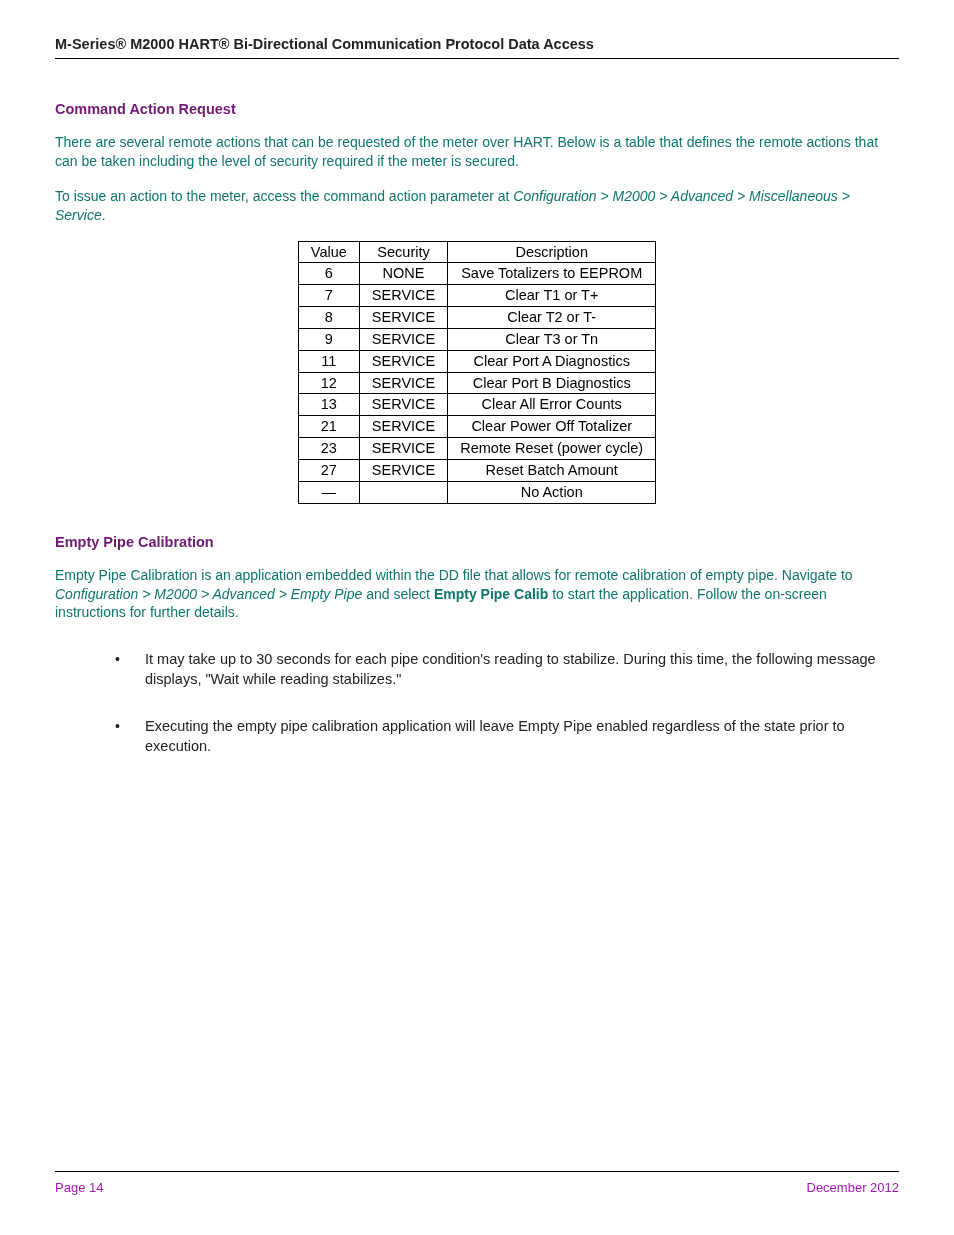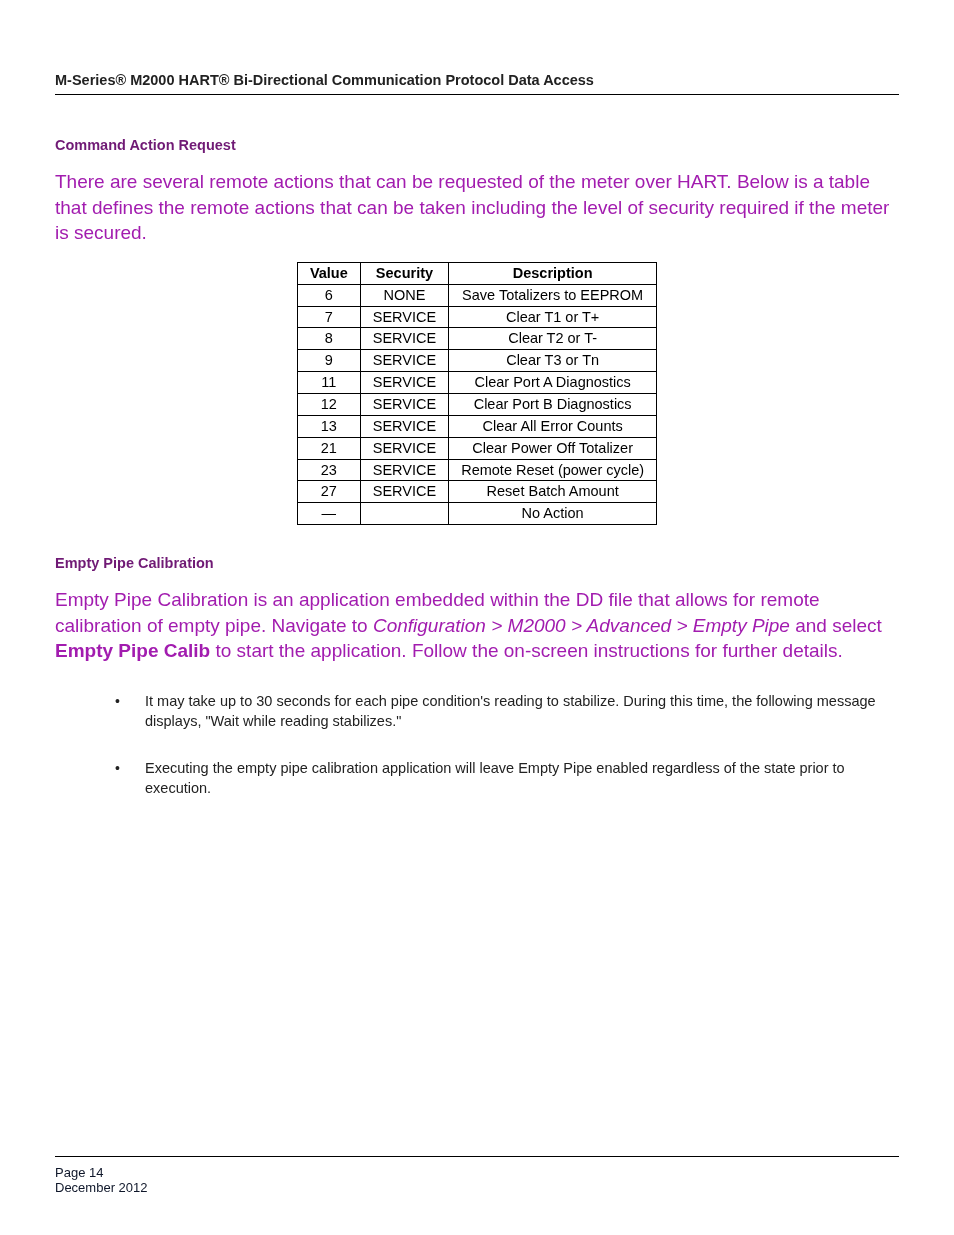--- a/index.html
+++ b/index.html
@@ -7,59 +7,59 @@
     padding: 0;
     background: #fff;
     font-family: "Myriad Pro", "Segoe UI", Arial, sans-serif;
     color: #000;
     width: 954px;
     height: 1235px;
     position: relative;
     box-sizing: border-box;
   }
   .page {
-    padding: 72px 55px 0 55px;
+    padding: 36px 55px 0 55px;
     box-sizing: border-box;
   }
   .header-title {
     font-weight: 700;
     font-size: 14.5px;
     color: #222;
     padding-bottom: 6px;
     border-bottom: 1.5px solid #000;
   }
   .section-heading {
     color: #701a75;
     font-weight: 700;
     font-size: 14.5px;
     margin-top: 42px;
     margin-bottom: 16px;
   }
   .body-text {
-    font-size: 19px;
+    font-size: 14px;
     line-height: 1.35;
     margin: 0 0 16px 0;
-    color: #a21caf;
+    color: #0f766e;
   }
   .body-text em, .italic { font-style: italic; }
   .body-text strong, .bold { font-weight: 700; }
   table.command-table {
     border-collapse: collapse;
     margin: 12px auto 0 auto;
   }
   table.command-table th,
   table.command-table td {
     border: 1px solid #000;
     padding: 1px 12px;
     font-size: 14.5px;
     text-align: center;
     line-height: 1.3;
   }
   table.command-table th {
-    font-weight: 700;
+    font-weight: 400;
     text-align: center;
   }
   ul.bullets {
     list-style: none;
     padding: 0 0 0 60px;
     margin: 0;
   }
   ul.bullets li {
     position: relative;
     font-size: 14.5px;
@@ -79,35 +79,37 @@
   .footer {
     position: absolute;
     bottom: 40px;
     left: 55px;
     right: 55px;
     border-top: 1px solid #000;
     padding-top: 8px;
     display: flex;
     justify-content: space-between;
     font-size: 13px;
-    color: #0f172a;
-    flex-direction: column;
+    color: #a21caf;
   }
 </style>
 </head>
 <body>
 
 <div class="page">
 
   <div class="header-title">M-Series® M2000 HART® Bi-Directional Communication Protocol Data Access</div>
 
   <div class="section-heading">Command Action Request</div>
 
   <p class="body-text">There are several remote actions that can be requested of the meter over HART. Below is a table that defines the remote actions that can be taken including the level of security required if the meter is secured.</p>
 
+  <p class="body-text">
+    <span>To issue an action to the meter, access the command action parameter at </span><em>Configuration &gt; M2000 &gt; Advanced &gt; Miscellaneous &gt; Service</em><span>.</span>
+  </p>
 
   <table class="command-table">
     <thead>
       <tr>
         <th>Value</th>
         <th>Security</th>
         <th>Description</th>
       </tr>
     </thead>
     <tbody id="table-body">

